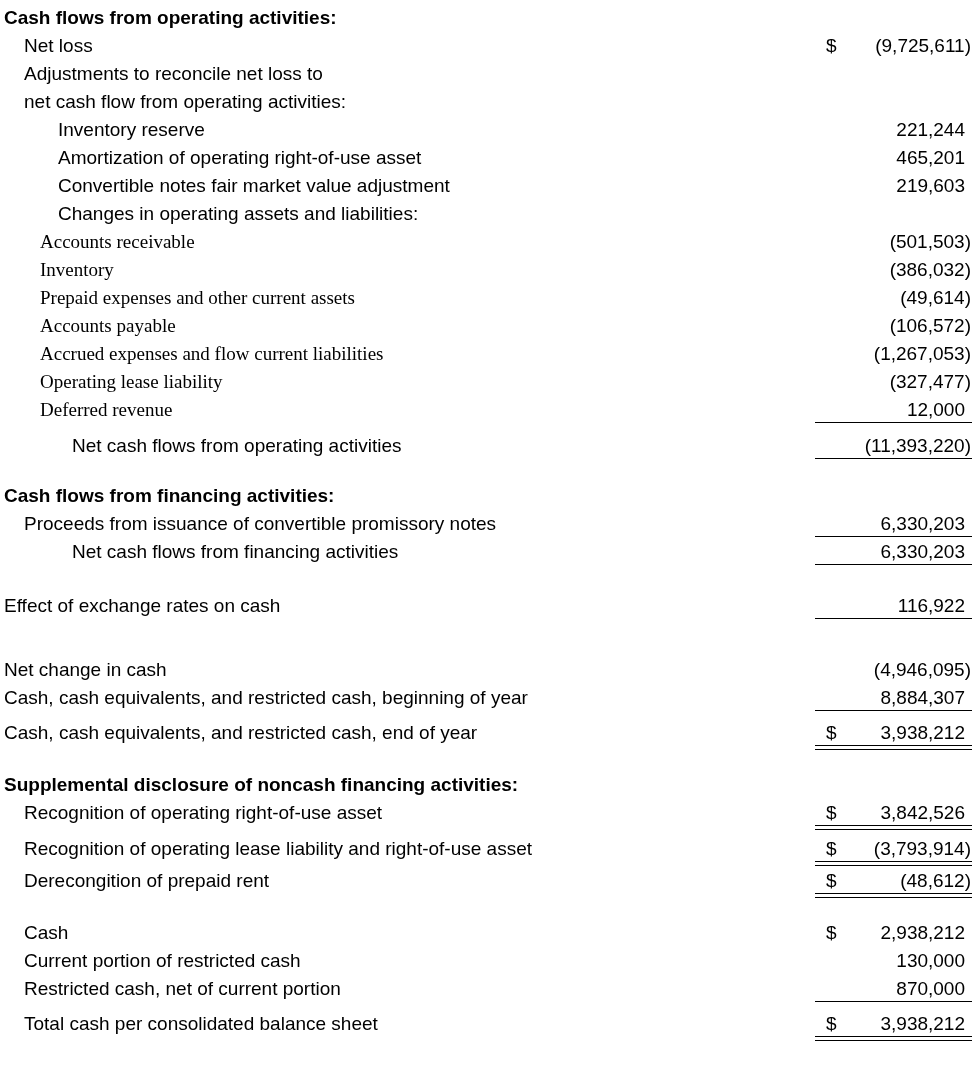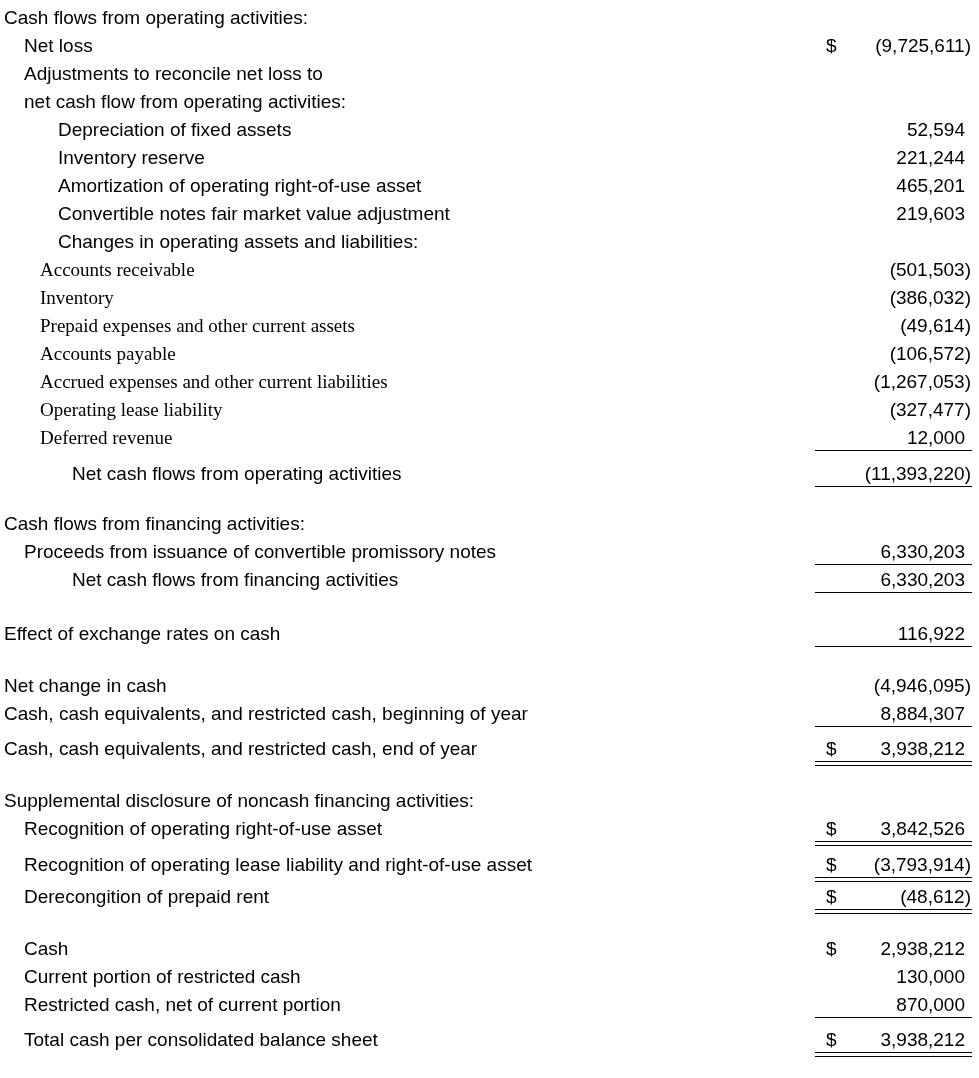--- a/index.html
+++ b/index.html
@@ -21,21 +21,21 @@
     display: flex;
     align-items: stretch;
     height: 28px;
     line-height: 27px;
     white-space: nowrap;
   }
   .label {
     flex: 1 1 auto;
     overflow: hidden;
   }
-  .bold { font-weight: normal; }
+  .bold { font-weight: bold; }
   .ind0 { padding-left: 4px; }
   .ind1 { padding-left: 24px; }
   .ind2 { padding-left: 24px; }
   .ind3 { padding-left: 58px; }
   .ind4 { padding-left: 40px; font-family: Liberation Serif, serif; }
   .ind5 { padding-left: 72px; }
   .amt {
     position: relative;
     flex: 0 0 auto;
     width: 157px;
@@ -95,27 +95,20 @@
   </div>
 
   <div class="row">
     <span class="label ind2">net cash flow from operating activities:</span>
     <span class="amt">
 
       <span class="num"></span>
     </span>
   </div>
 
-  <div class="row">
-    <span class="label ind3">Depreciation of fixed assets</span>
-    <span class="amt">
-
-      <span class="num">52,594</span>
-    </span>
-  </div>
 
   <div class="row">
     <span class="label ind3">Inventory reserve</span>
     <span class="amt">
 
       <span class="num">221,244</span>
     </span>
   </div>
 
   <div class="row">
@@ -168,21 +161,21 @@
 
   <div class="row">
     <span class="label ind4">Accounts payable</span>
     <span class="amt">
 
       <span class="num neg">(106,572)</span>
     </span>
   </div>
 
   <div class="row">
-    <span class="label ind4">Accrued expenses and other current liabilities</span>
+    <span class="label ind4">Accrued expenses and flow current liabilities</span>
     <span class="amt">
 
       <span class="num neg">(1,267,053)</span>
     </span>
   </div>
 
   <div class="row">
     <span class="label ind4">Operating lease liability</span>
     <span class="amt">
 
@@ -231,21 +224,21 @@
   </div>
 
   <div class="row" style="margin-top: 26px;">
     <span class="label ind0">Effect of exchange rates on cash</span>
     <span class="amt rule-single">
 
       <span class="num">116,922</span>
     </span>
   </div>
 
-  <div class="row" style="margin-top: 24px;">
+  <div class="row" style="margin-top: 36px;">
     <span class="label ind0">Net change in cash</span>
     <span class="amt">
 
       <span class="num neg">(4,946,095)</span>
     </span>
   </div>
 
   <div class="row">
     <span class="label ind0">Cash, cash equivalents, and restricted cash, beginning of year</span>
     <span class="amt rule-single">

